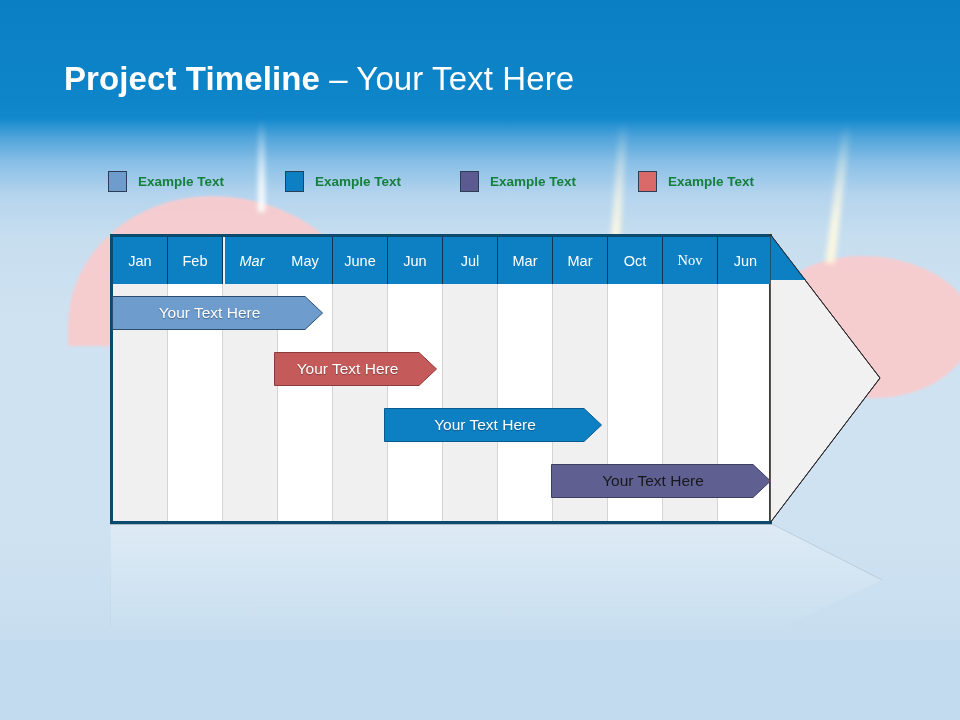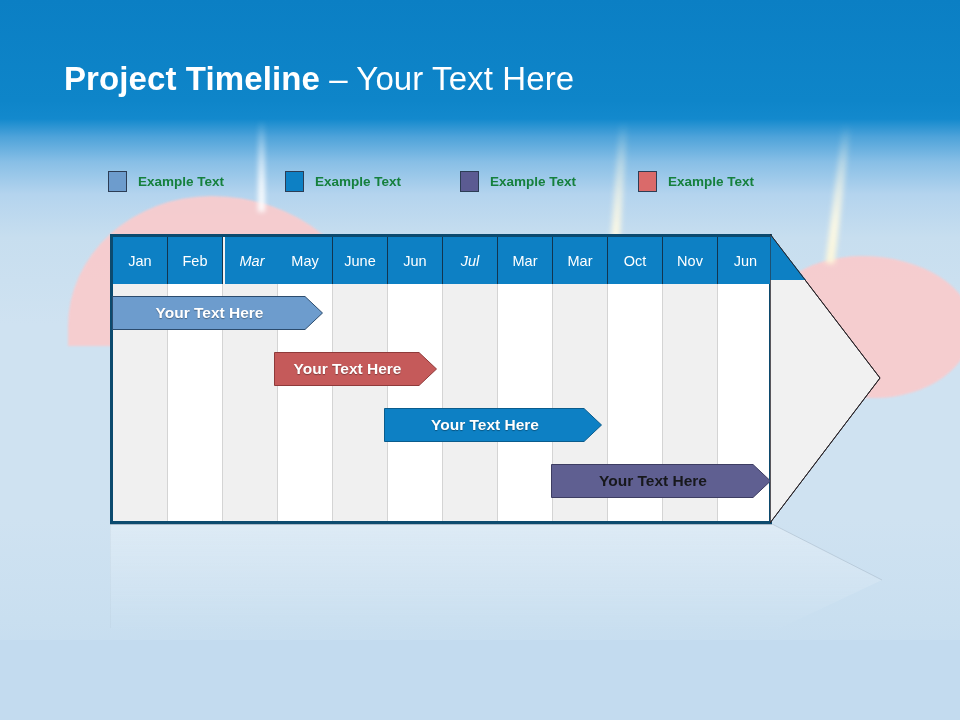--- a/index.html
+++ b/index.html
@@ -208,21 +208,20 @@
     background: #1b2a3d;
   }
 
   
   .bar {
     position: absolute;
     height: 34px;
     display: flex;
     align-items: center;
     box-sizing: border-box;
-    font-weight: bold;
   }
   .bar svg {
     position: absolute;
     left: 0; top: 0;
     width: 100%;
     height: 100%;
   }
   .bar-label {
     position: relative;
     z-index: 2;
@@ -300,29 +299,29 @@
         <div class="month-head" style="left: 55px; width: 55px;">Feb</div>
         <div class="col alt" style="left: 110px; width: 55px;"></div>
         <div class="month-head" style="left: 112px; width: 55px; font-style: italic;">Mar</div>
         <div class="col" style="left: 165px; width: 55px;"></div>
         <div class="month-head" style="left: 165px; width: 55px;">May</div>
         <div class="col alt" style="left: 220px; width: 55px;"></div>
         <div class="month-head" style="left: 220px; width: 55px;">June</div>
         <div class="col" style="left: 275px; width: 55px;"></div>
         <div class="month-head" style="left: 275px; width: 55px;">Jun</div>
         <div class="col alt" style="left: 330px; width: 55px;"></div>
-        <div class="month-head" style="left: 330px; width: 55px; font-style: italic;">Jul</div>
+        <div class="month-head" style="left: 330px; width: 55px;">Jul</div>
         <div class="col" style="left: 385px; width: 55px;"></div>
         <div class="month-head" style="left: 385px; width: 55px;">Mar</div>
         <div class="col alt" style="left: 440px; width: 55px;"></div>
         <div class="month-head" style="left: 440px; width: 55px;">Mar</div>
         <div class="col" style="left: 495px; width: 55px;"></div>
         <div class="month-head" style="left: 495px; width: 55px;">Oct</div>
         <div class="col alt" style="left: 550px; width: 55px;"></div>
-        <div class="month-head" style="left: 550px; width: 55px;">Nov</div>
+        <div class="month-head" style="left: 550px; width: 55px; font-family: Liberation Serif, serif;">Nov</div>
         <div class="col" style="left: 605px; width: 55px; border-right: none;"></div>
         <div class="month-head last" style="left: 605px; width: 55px;">Jun</div>
       </div>
     <div id="bars-root">
         <div class="bar" style="left: 2px; top: 62px; width: 211px;">
           <svg viewBox="0 0 211 34" preserveAspectRatio="none">
             <polygon points="0.5,0.5 193,0.5 210.5,17 193,33.5 0.5,33.5" fill="#6d9ccd" stroke="#2c4c6e" stroke-width="1"></polygon>
           </svg>
           <span class="bar-label light">Your  Text Here</span>
         </div>

